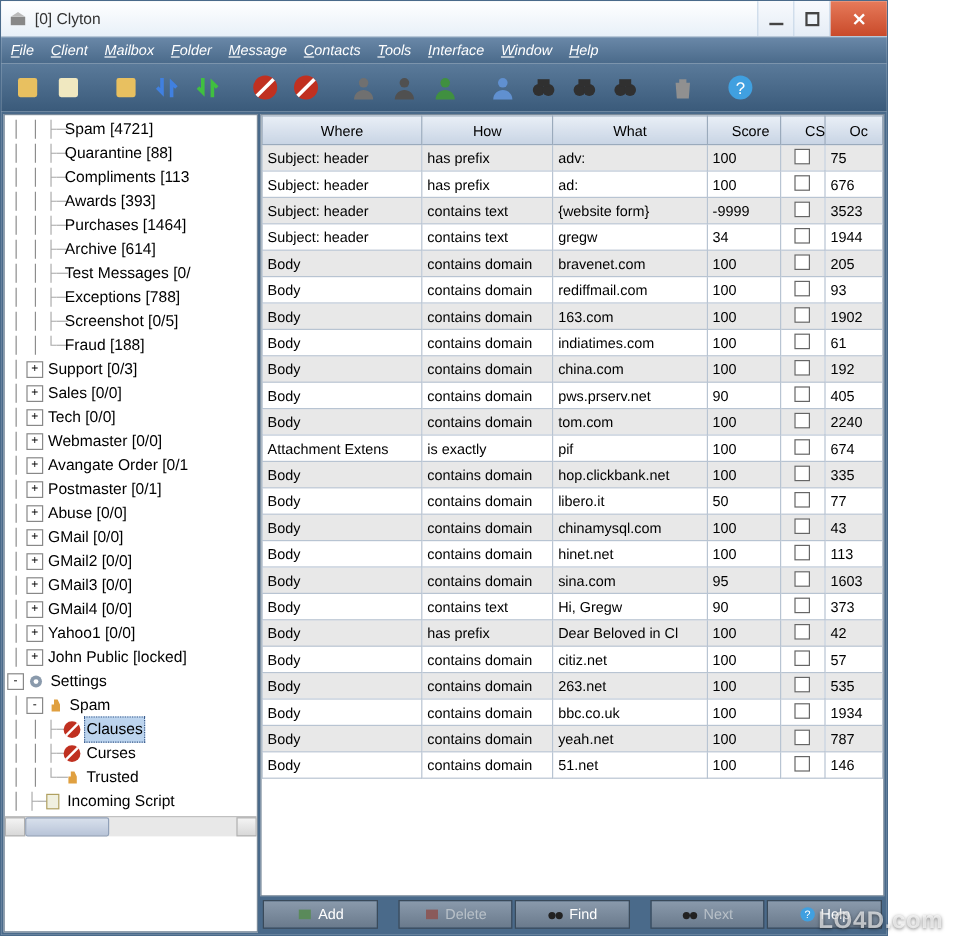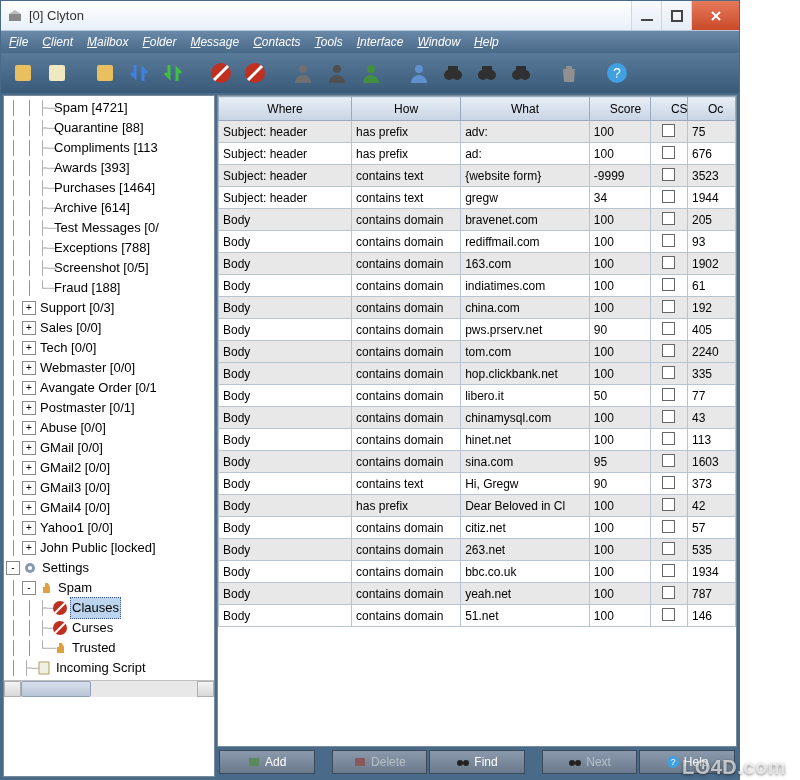--- a/index.html
+++ b/index.html
@@ -521,20 +521,28 @@
                   <td>405</td>
                 </tr>
                 <tr class="odd">
                   <td>Body</td>
                   <td>contains domain</td>
                   <td>tom.com</td>
                   <td>100</td>
                   <td class="chk"><span class="chk-box"></span></td>
                   <td>2240</td>
                 </tr>
+                <tr class="even">
+                  <td>Attachment Extens</td>
+                  <td>is exactly</td>
+                  <td>pif</td>
+                  <td>100</td>
+                  <td class="chk"><span class="chk-box"></span></td>
+                  <td>674</td>
+                </tr>
                 <tr class="odd">
                   <td>Body</td>
                   <td>contains domain</td>
                   <td>hop.clickbank.net</td>
                   <td>100</td>
                   <td class="chk"><span class="chk-box"></span></td>
                   <td>335</td>
                 </tr>
                 <tr class="even">
                   <td>Body</td>

